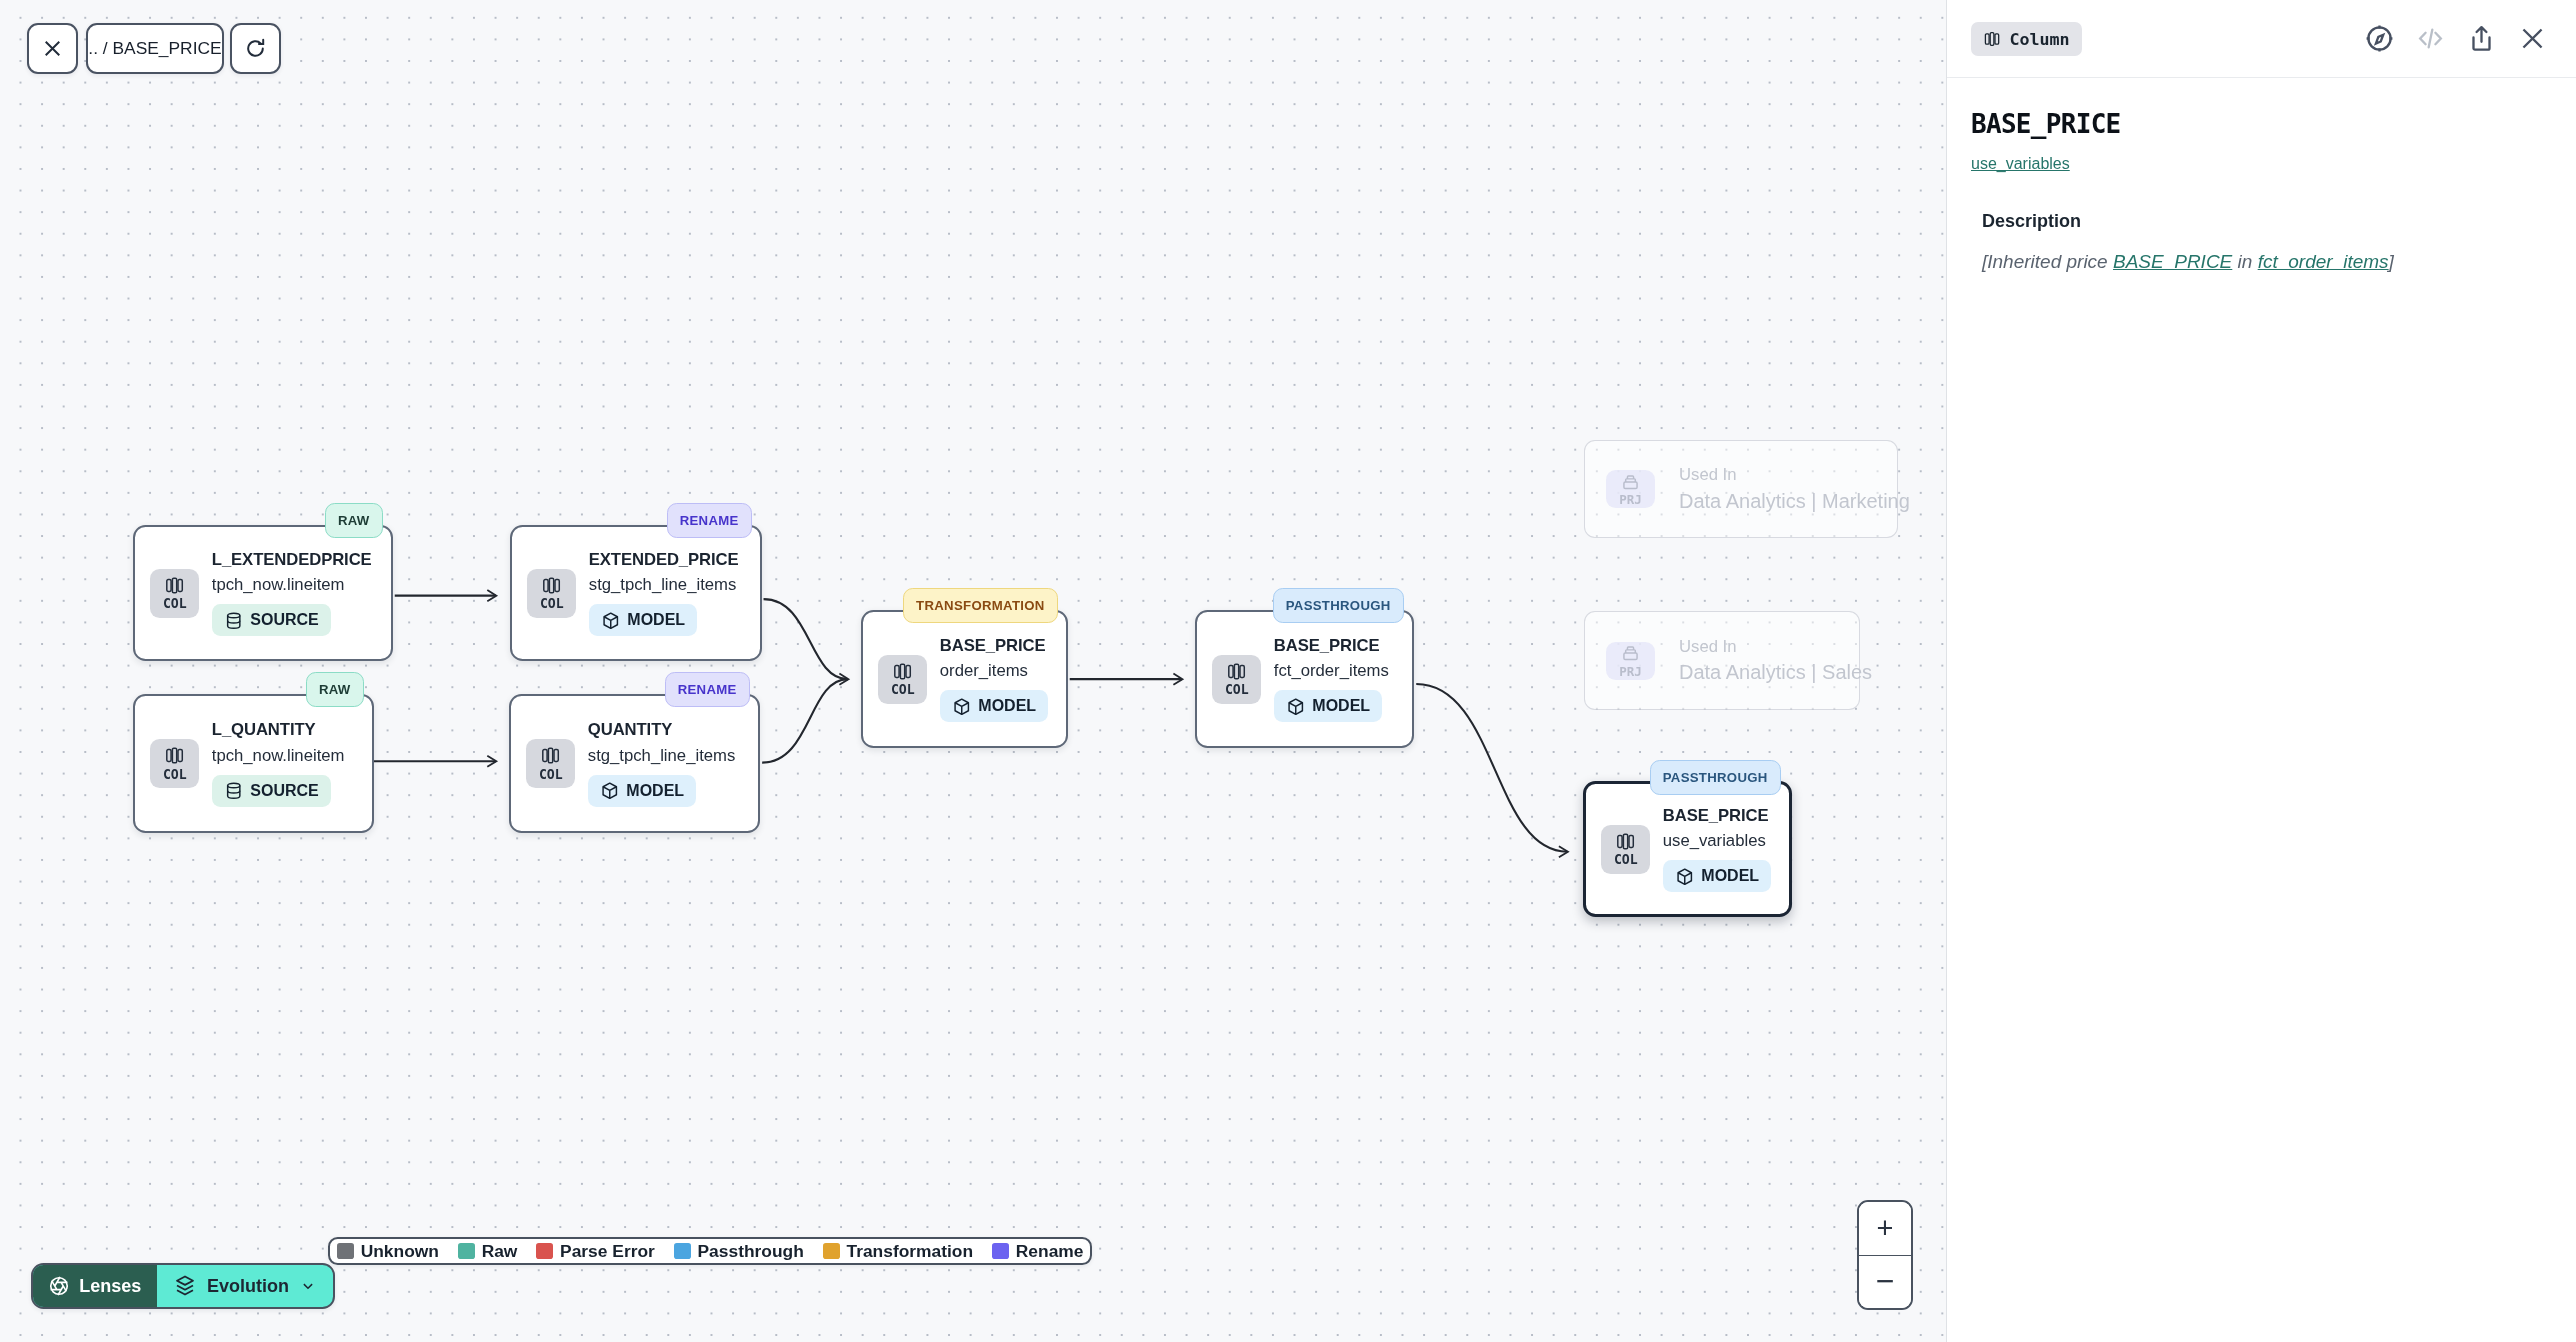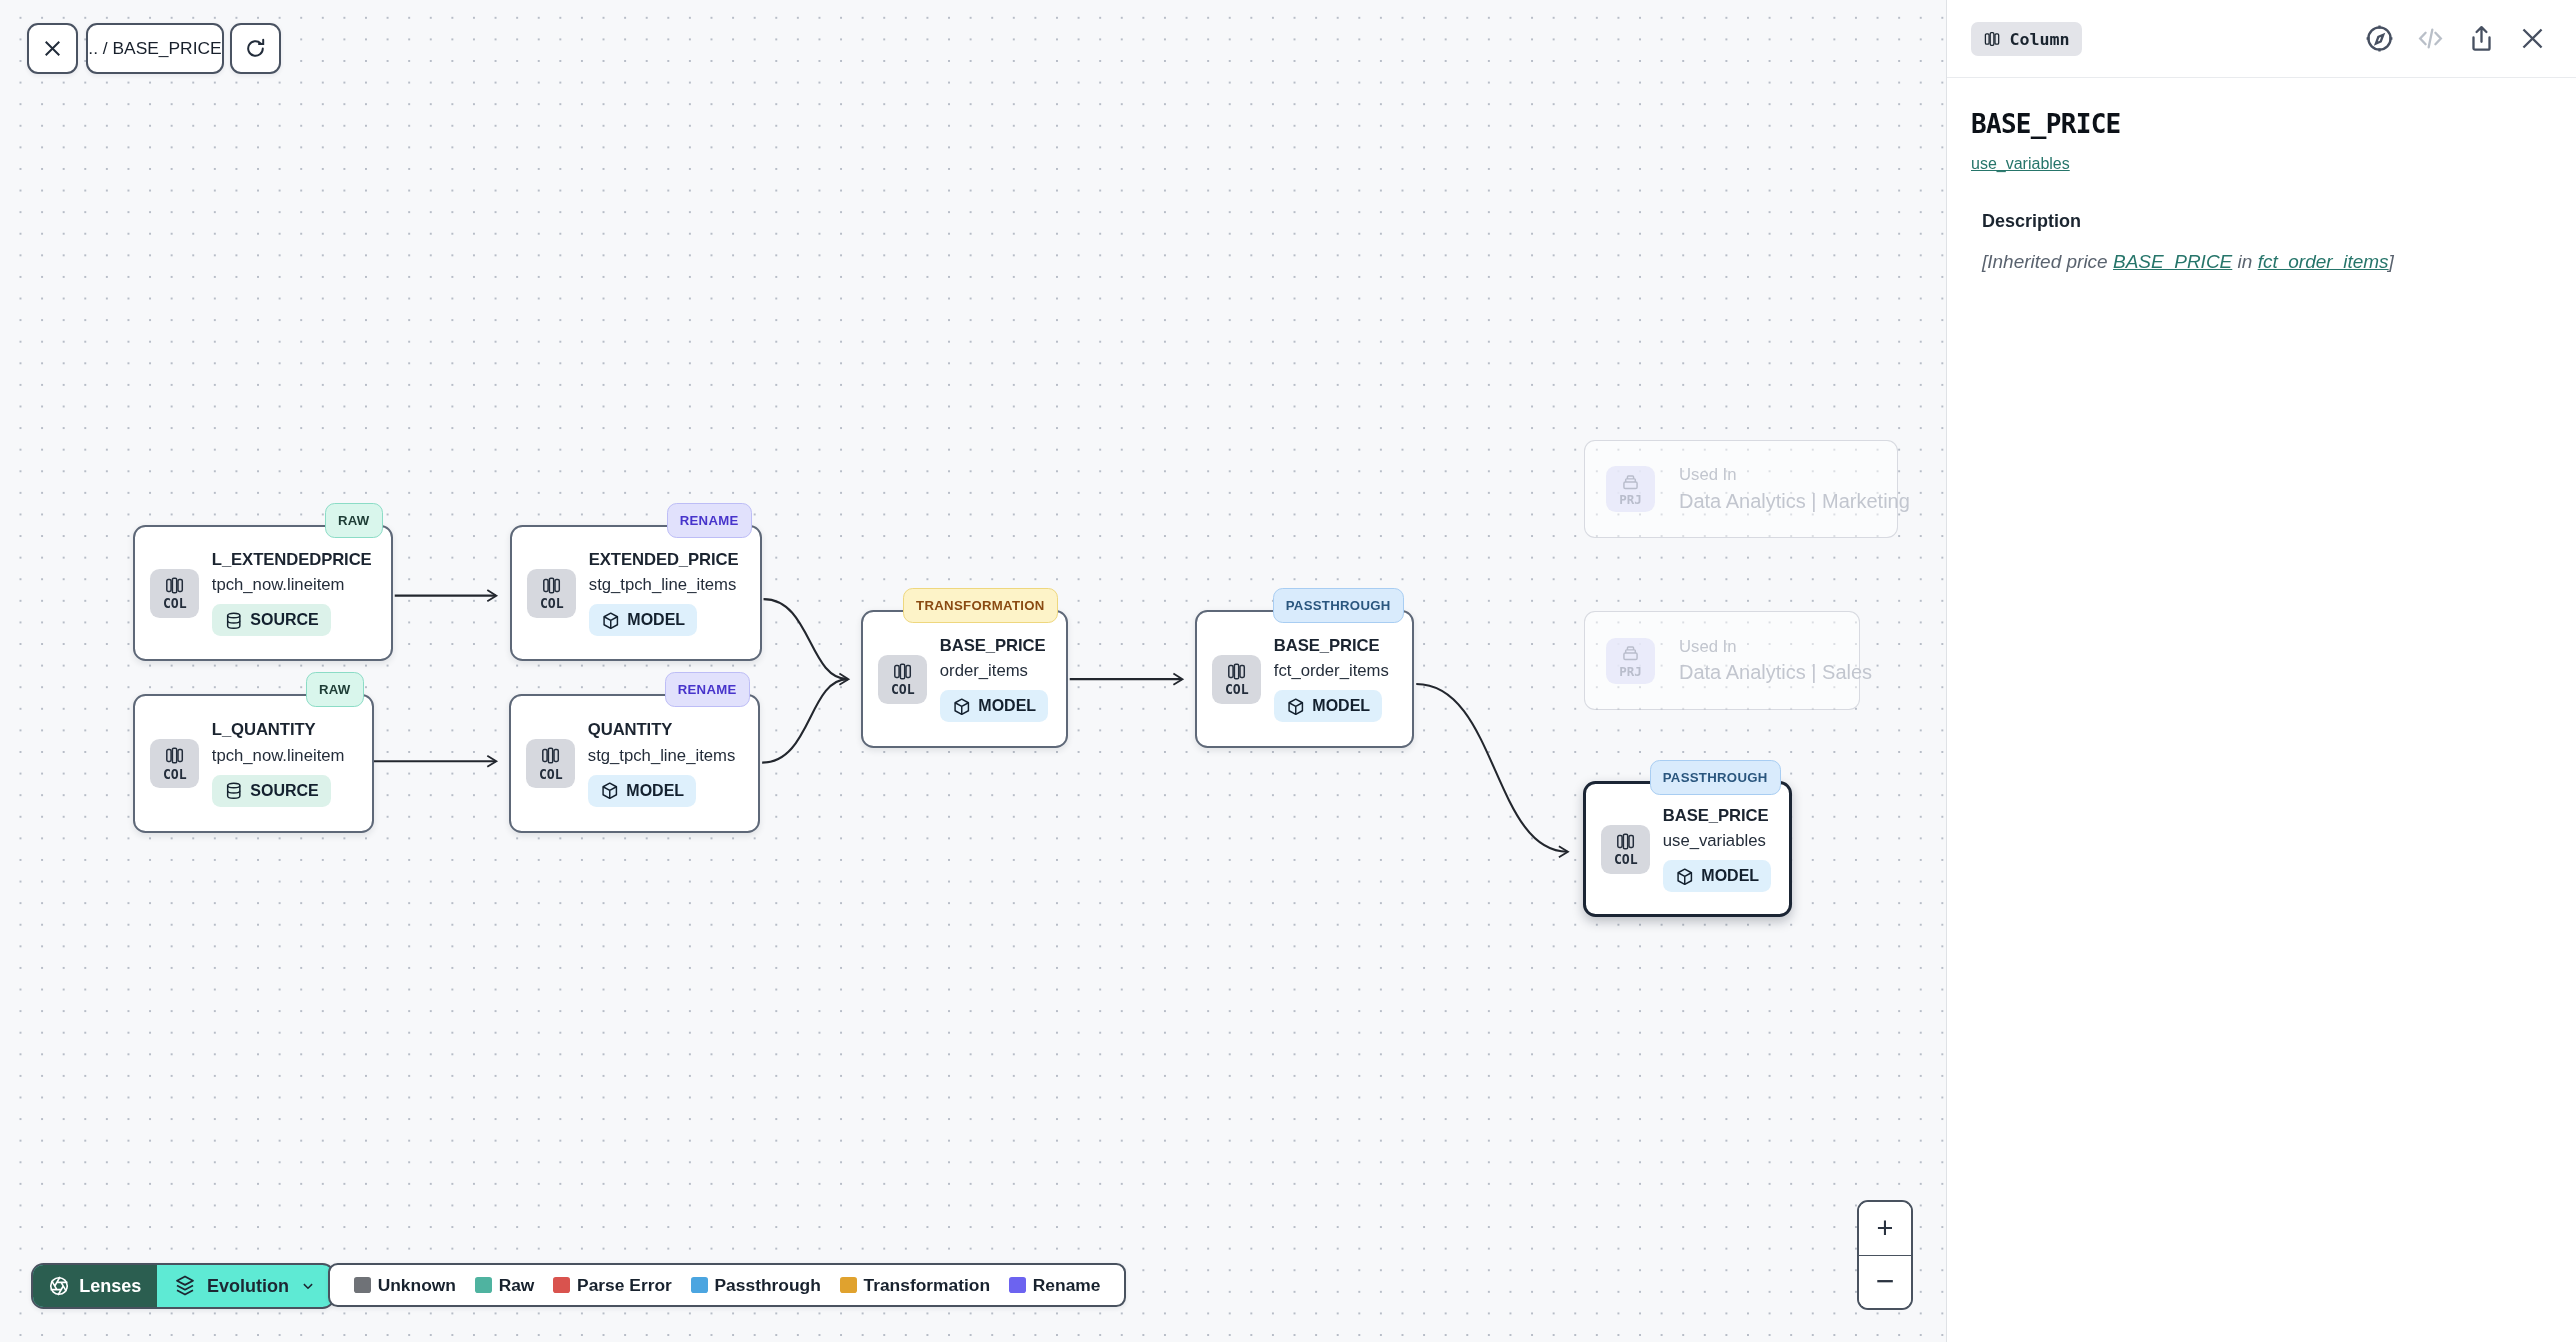--- a/index.html
+++ b/index.html
@@ -18,21 +18,21 @@
   .tbtn svg { width:25px; height:25px; }
   .btn-close-graph { left:27px; top:23px; width:51px; height:51px; }
   .btn-crumb { left:86px; top:23px; width:138px; height:51px; font-size:17.4px; font-weight:500; color:#18202c; }
   .btn-refresh { left:230px; top:23px; width:51px; height:51px; }
 
   
   .ghost { position:absolute; background:rgba(255,255,255,.5); border:1.4px solid rgba(150,156,172,.35);
     border-radius:11px; display:flex; align-items:center; gap:24px; padding:0 21px; z-index:1; }
   .g1 { left:1584px; top:440px; width:314px; height:98px; }
   .g2 { left:1584px; top:611px; width:276px; height:99px; }
-  .gkind { width:49px; height:46px; background:rgba(228,230,248,.75); border-radius:9.7px;
+  .gkind { width:49px; height:38px; background:rgba(228,230,248,.75); border-radius:9.7px;
     display:flex; flex-direction:column; align-items:center; justify-content:center; gap:0.7px; color:#b9bdcc; flex:0 0 auto; }
   .gkind svg { width:21px; height:21px; }
   .gkind span { font:700 12.5px "DejaVu Sans Mono",monospace; }
   .gl { font-size:16.7px; color:#c2c6cf; }
   .gp { font-size:20px; color:#c2c6cf; margin-top:4.2px; white-space:nowrap; }
 
   
   svg.edges { position:absolute; left:0; top:0; z-index:2; pointer-events:none; }
 
   
@@ -75,22 +75,22 @@
     border:2.1px solid #49525f; border-radius:12.5px; overflow:hidden; background:#5eead4;
     box-shadow:0 1.4px 4.2px rgba(25,35,50,.08); z-index:5; }
   .lensbtn { display:flex; align-items:center; gap:9px; padding:0 15.3px; background:#2b5e50; color:#fff;
     font-size:18px; font-weight:700; cursor:pointer; }
   .lensbtn svg { width:22px; height:22px; }
   .lenssel { display:flex; align-items:center; gap:9.7px; padding:0 16.7px; color:#1d2733;
     font-size:18px; font-weight:700; cursor:pointer; }
   .lenssel svg.lyr { width:24px; height:24px; }
   .lenssel svg.chv { width:18px; height:18px; }
 
-  .legendbox { position:absolute; left:328px; top:1263px; height:44px; display:flex; align-items:center;
-    gap:19px; padding:0 24px; background:#fff; border:2.1px solid #49525f; border-radius:9.7px;
+  .legendbox { position:absolute; left:328px; top:1237px; height:28px; display:flex; align-items:center;
+    gap:19px; padding:0 7px; background:#fff; border:2.1px solid #49525f; border-radius:9.7px;
     box-shadow:0 1.4px 4.2px rgba(25,35,50,.08); z-index:5; }
   .litem { display:flex; align-items:center; gap:7px; font-size:17.4px; font-weight:600; color:#18222e; white-space:nowrap; }
   .swatch { width:16.7px; height:16.7px; border-radius:2.8px; flex:0 0 auto; }
 
   .zoomctl { position:absolute; left:1857px; top:1200px; width:56px; height:110px; background:#fff;
     border:2.1px solid #49525f; border-radius:11px; display:flex; flex-direction:column; overflow:hidden; z-index:5; }
   .zbtn { flex:1; display:flex; align-items:center; justify-content:center; font-size:29px; font-weight:400;
     color:#2a3340; cursor:pointer; background:#fff; }
   .zbtn.zo { border-top:1.7px solid #49525f; font-size:32px; }
 

